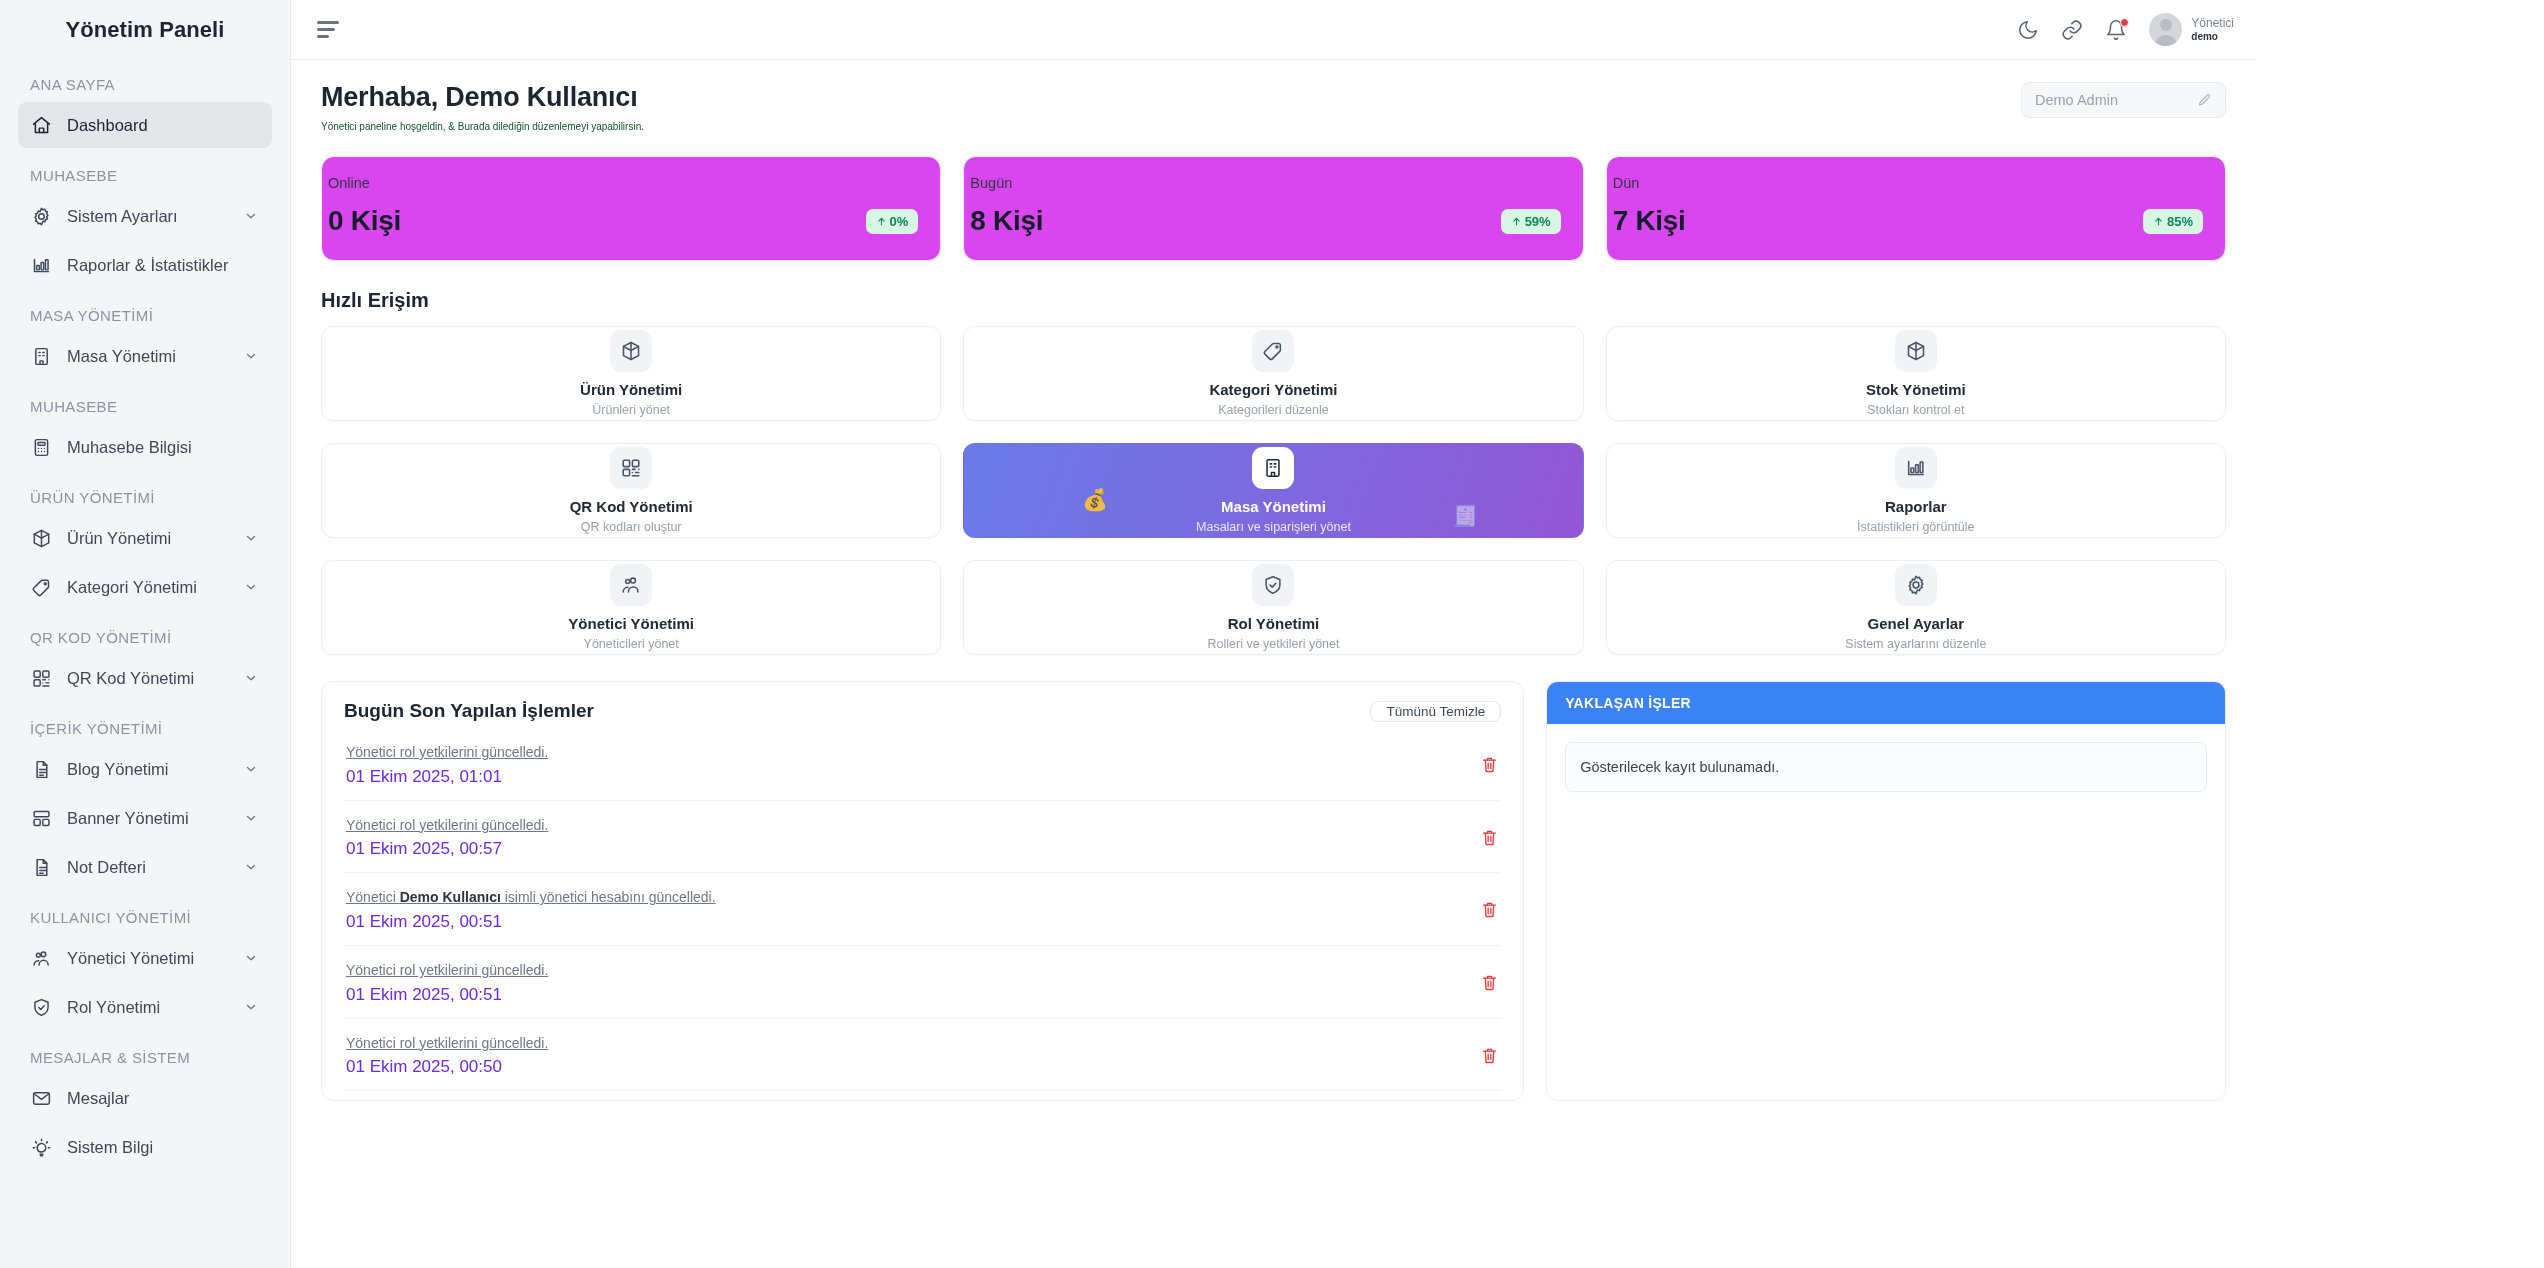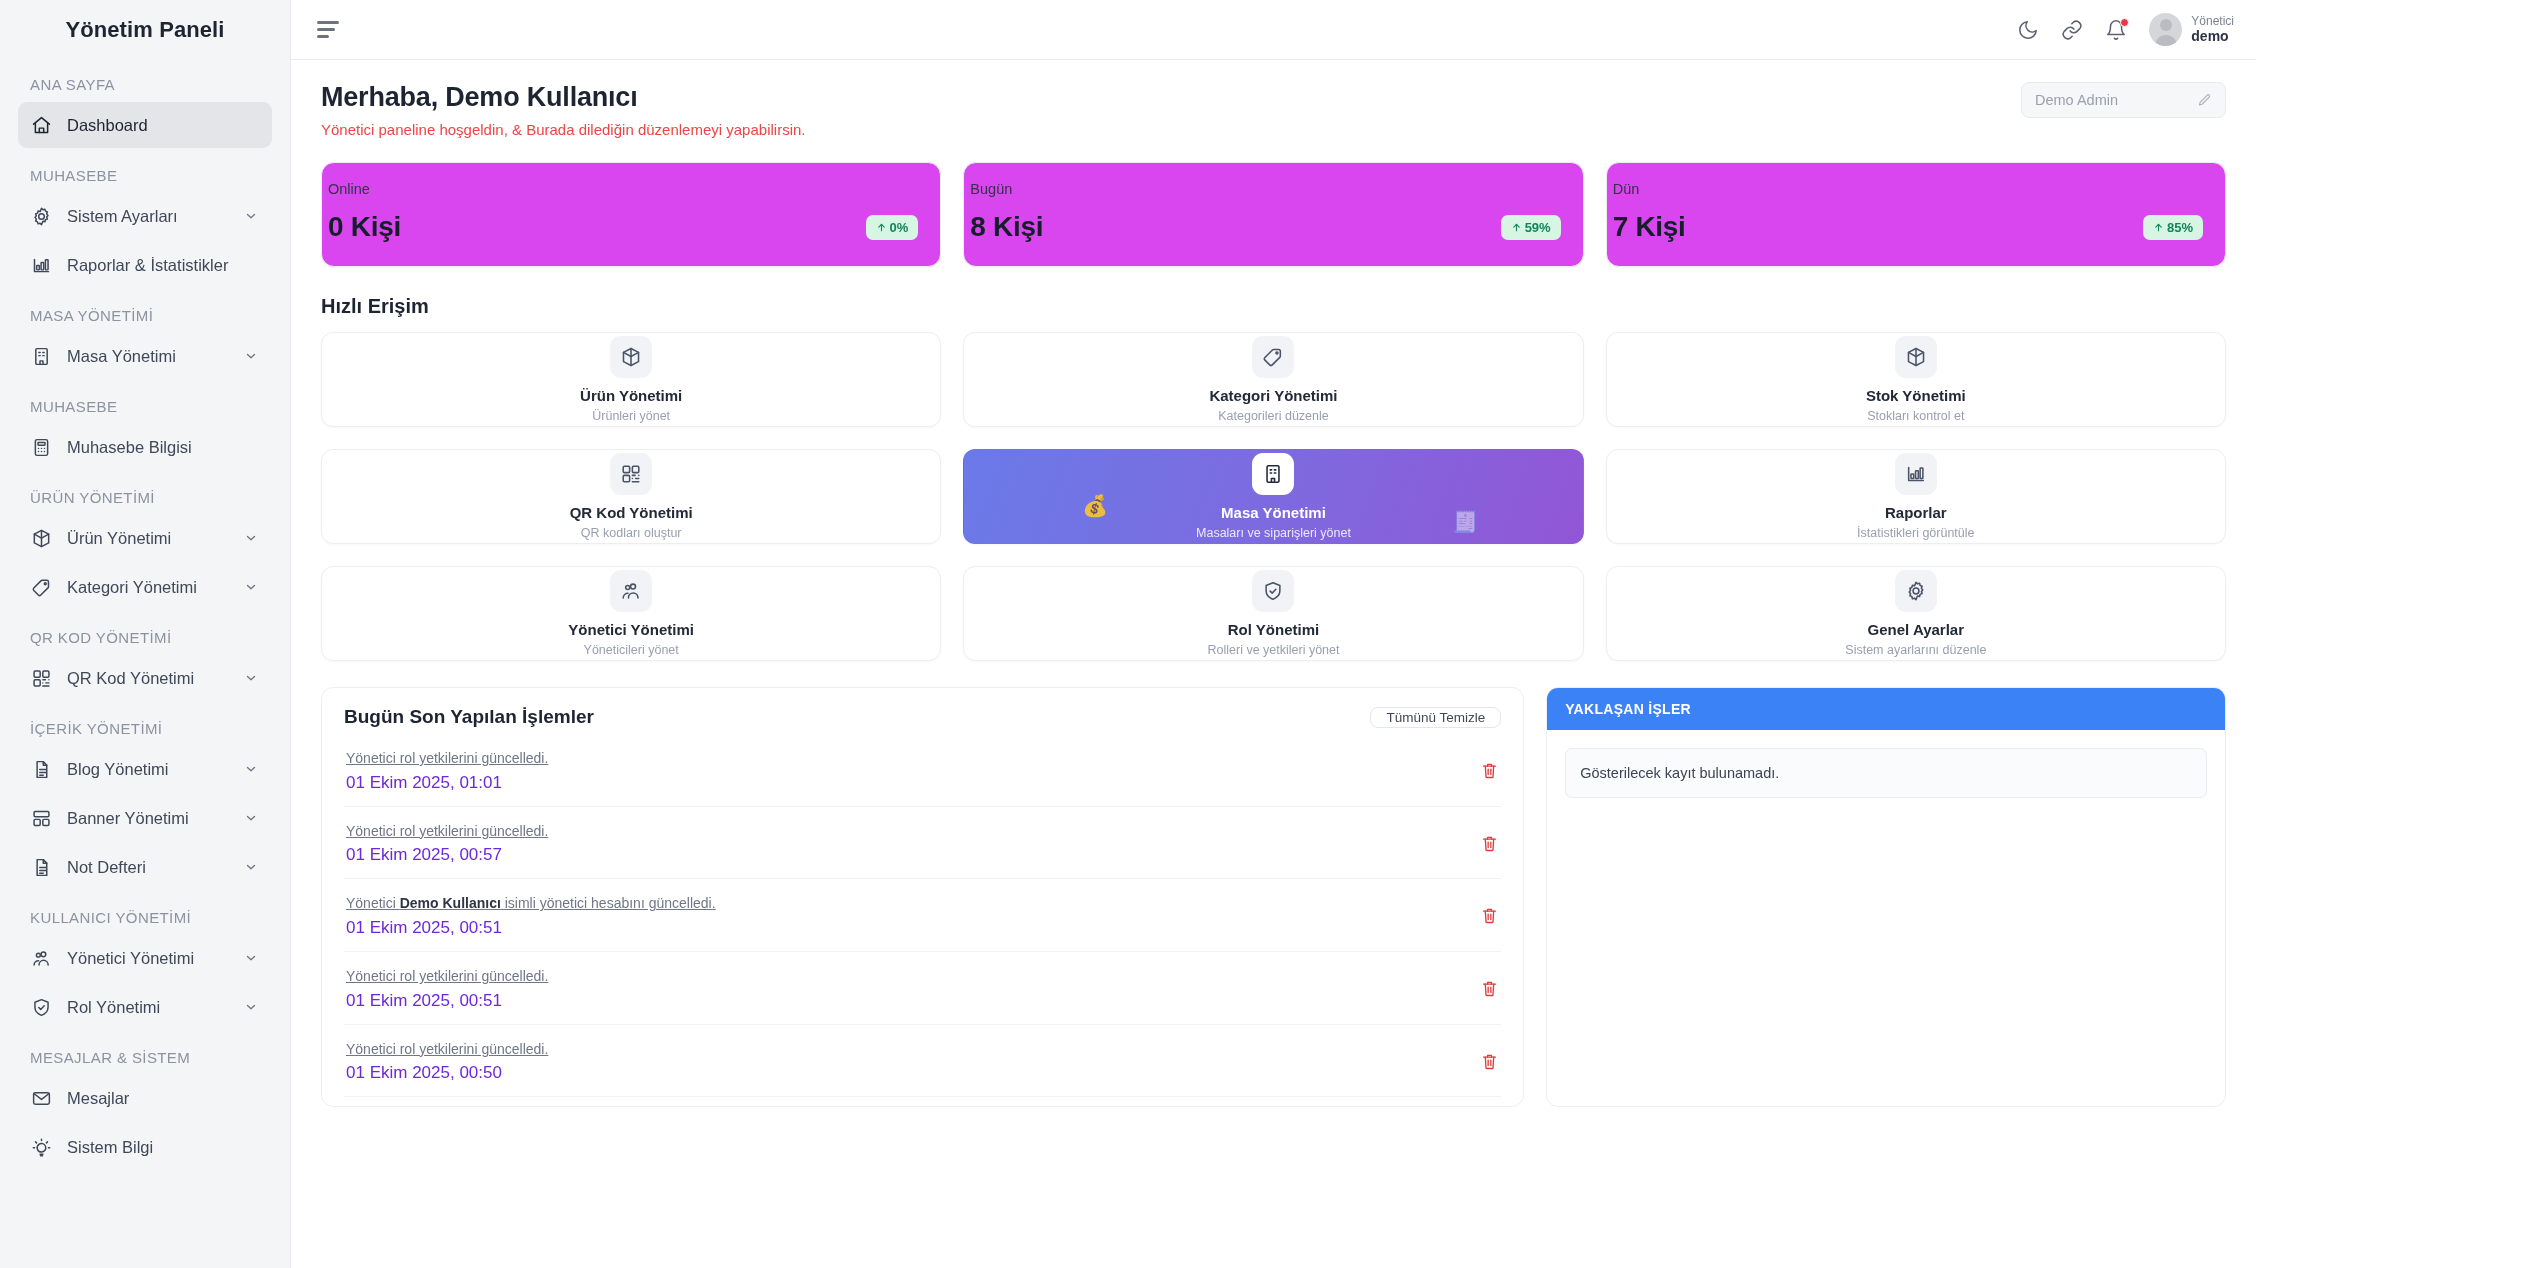--- a/index.html
+++ b/index.html
@@ -86,27 +86,27 @@
     transform: translateX(-50%);
     width: 12px; height: 12px; border-radius: 50%; background: #b9bcc2;
   }
   .avatar::after {
     content: ""; position: absolute; left: 50%; bottom: -5px;
     transform: translateX(-50%);
     width: 22px; height: 16px; border-radius: 11px 11px 0 0; background: #b9bcc2;
   }
   .user-meta { line-height: 1.15; }
   .user-role { font-size: 12px; color: #7b8391; }
-  .user-name { font-size: 14px; font-weight: bold; color: #2c3344; }
+  .user-name { font-size: 10px; font-weight: bold; color: #2c3344; }
 
   .content { padding: 22px 30px 0 30px; height: 1208px; overflow: hidden; }
 
   .page-head { display: flex; align-items: flex-start; justify-content: space-between; }
   .page-title { font-size: 27px; font-weight: bold; color: #1d2432; letter-spacing: -.2px; }
-  .page-sub { font-size: 15px; color: #ef4444; margin-top: 8px; }
+  .page-sub { font-size: 10px; color: #14532d; margin-top: 8px; }
   .demo-pill {
     width: 205px; height: 36px; border-radius: 8px;
     background: #f6f7f9; border: 1px solid #e8eaee;
     display: flex; align-items: center; justify-content: space-between;
     padding: 0 13px; font-size: 14.5px; color: #9aa0ae;
   }
   .demo-pill .edit-ico { width: 15px; height: 15px; color: #a9afbb; }
   .demo-pill .edit-ico svg { width: 15px; height: 15px; display: block; }
 
   

